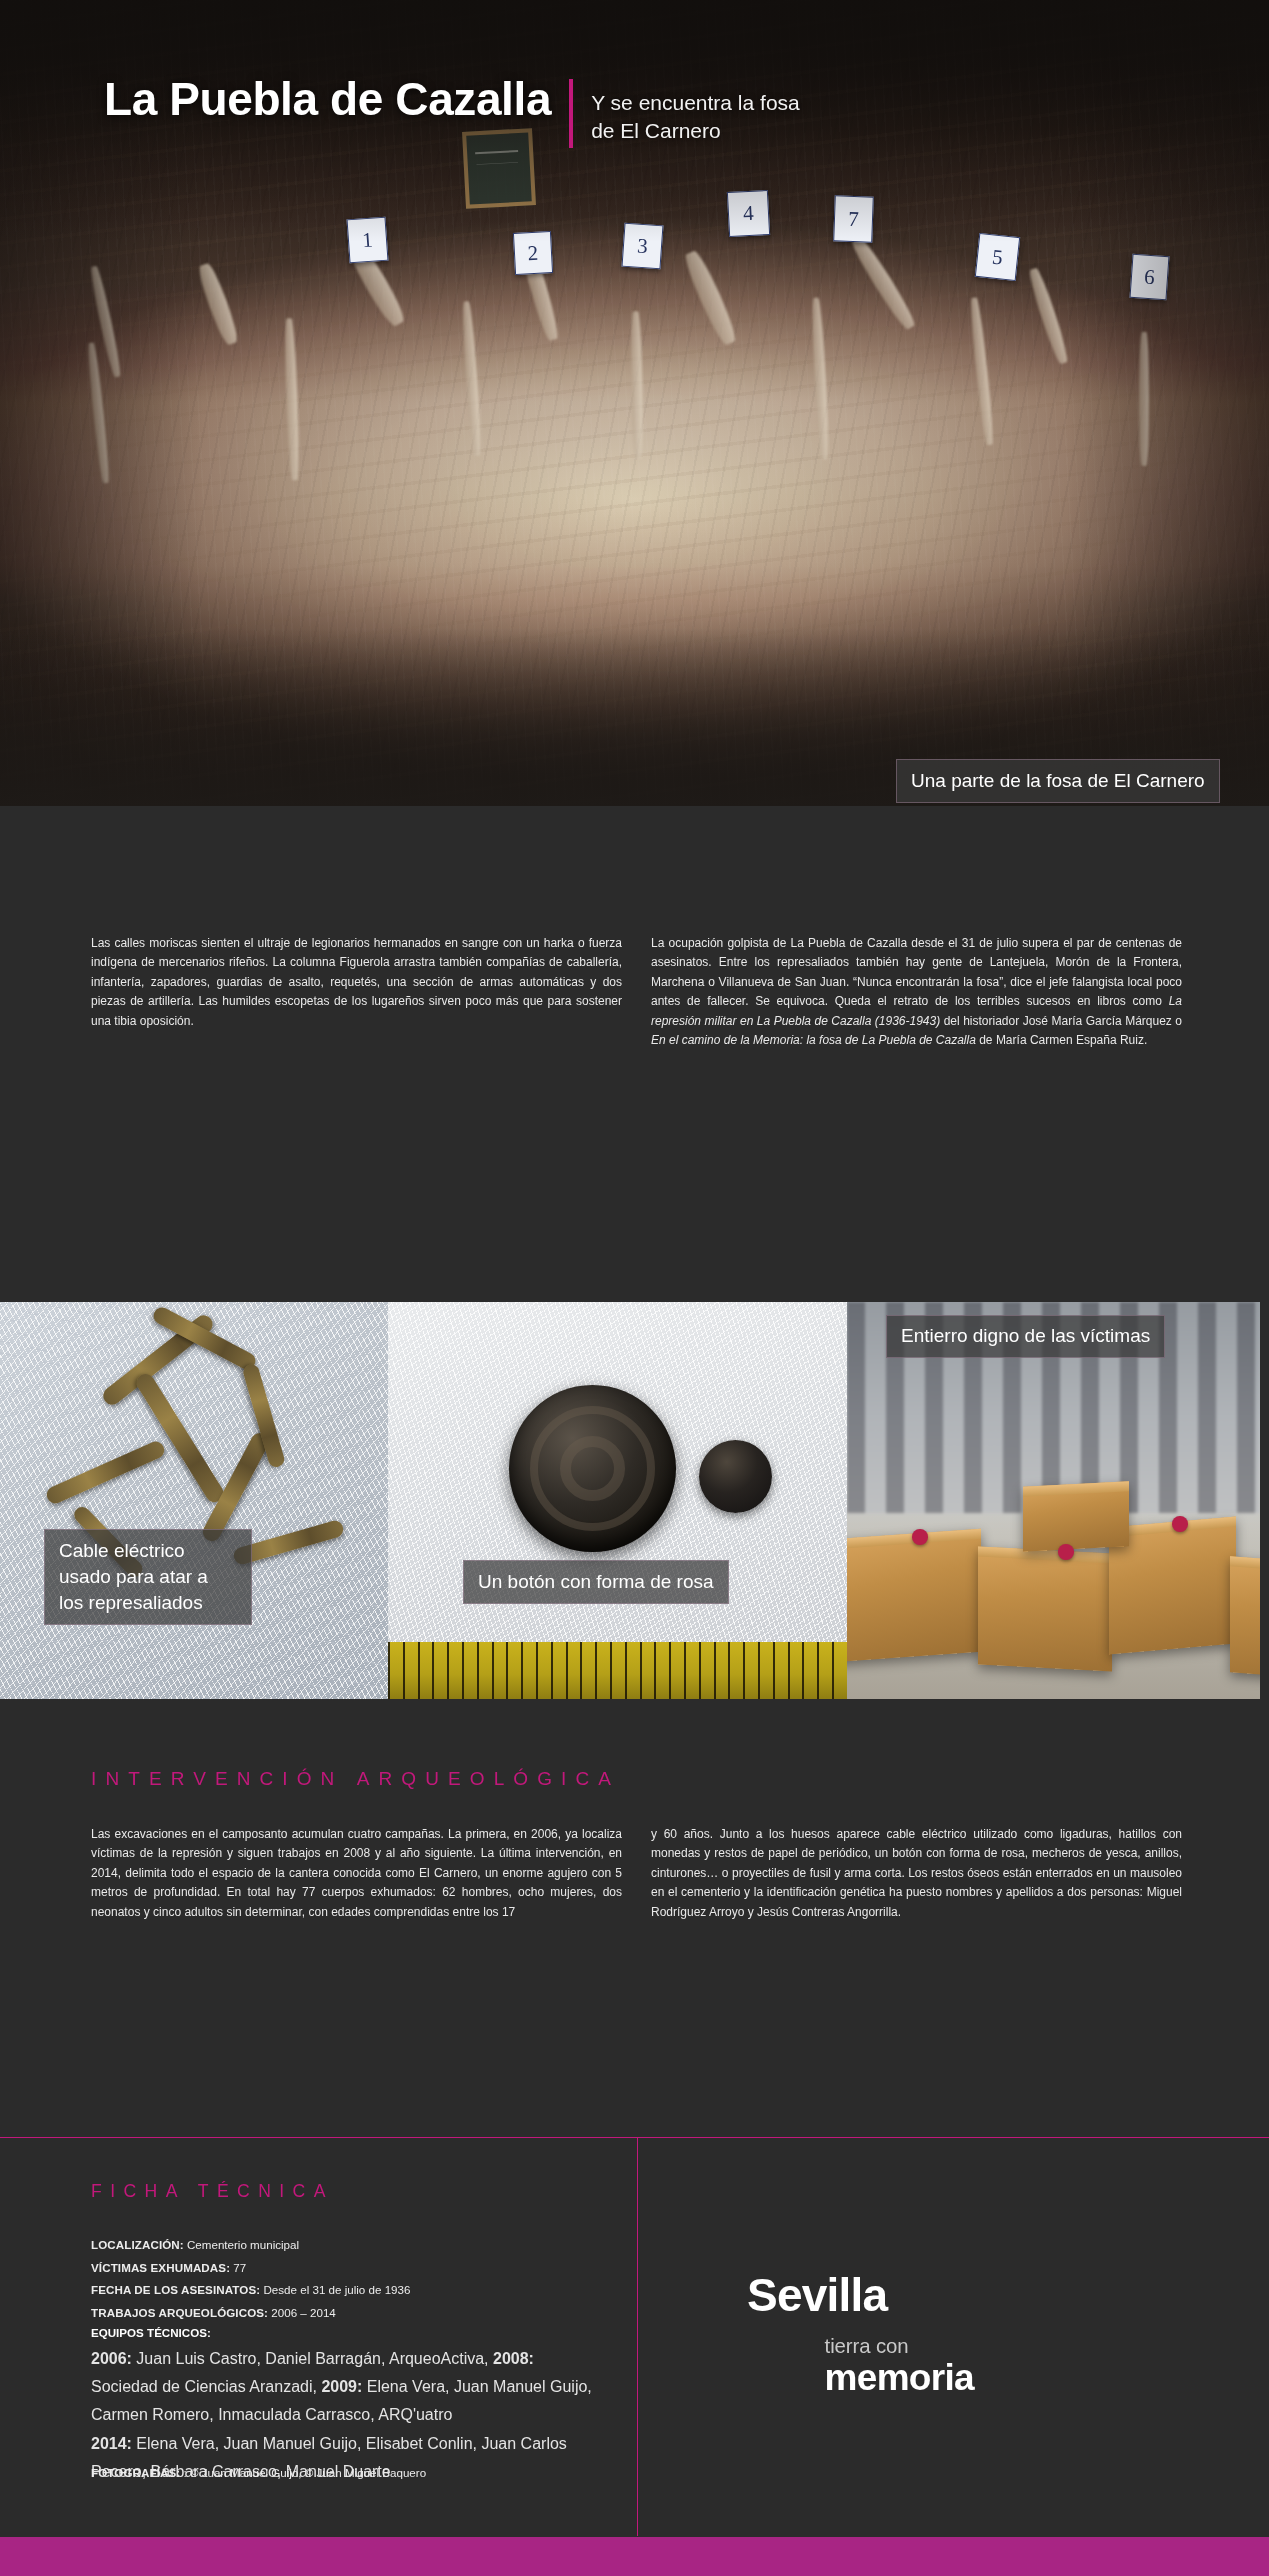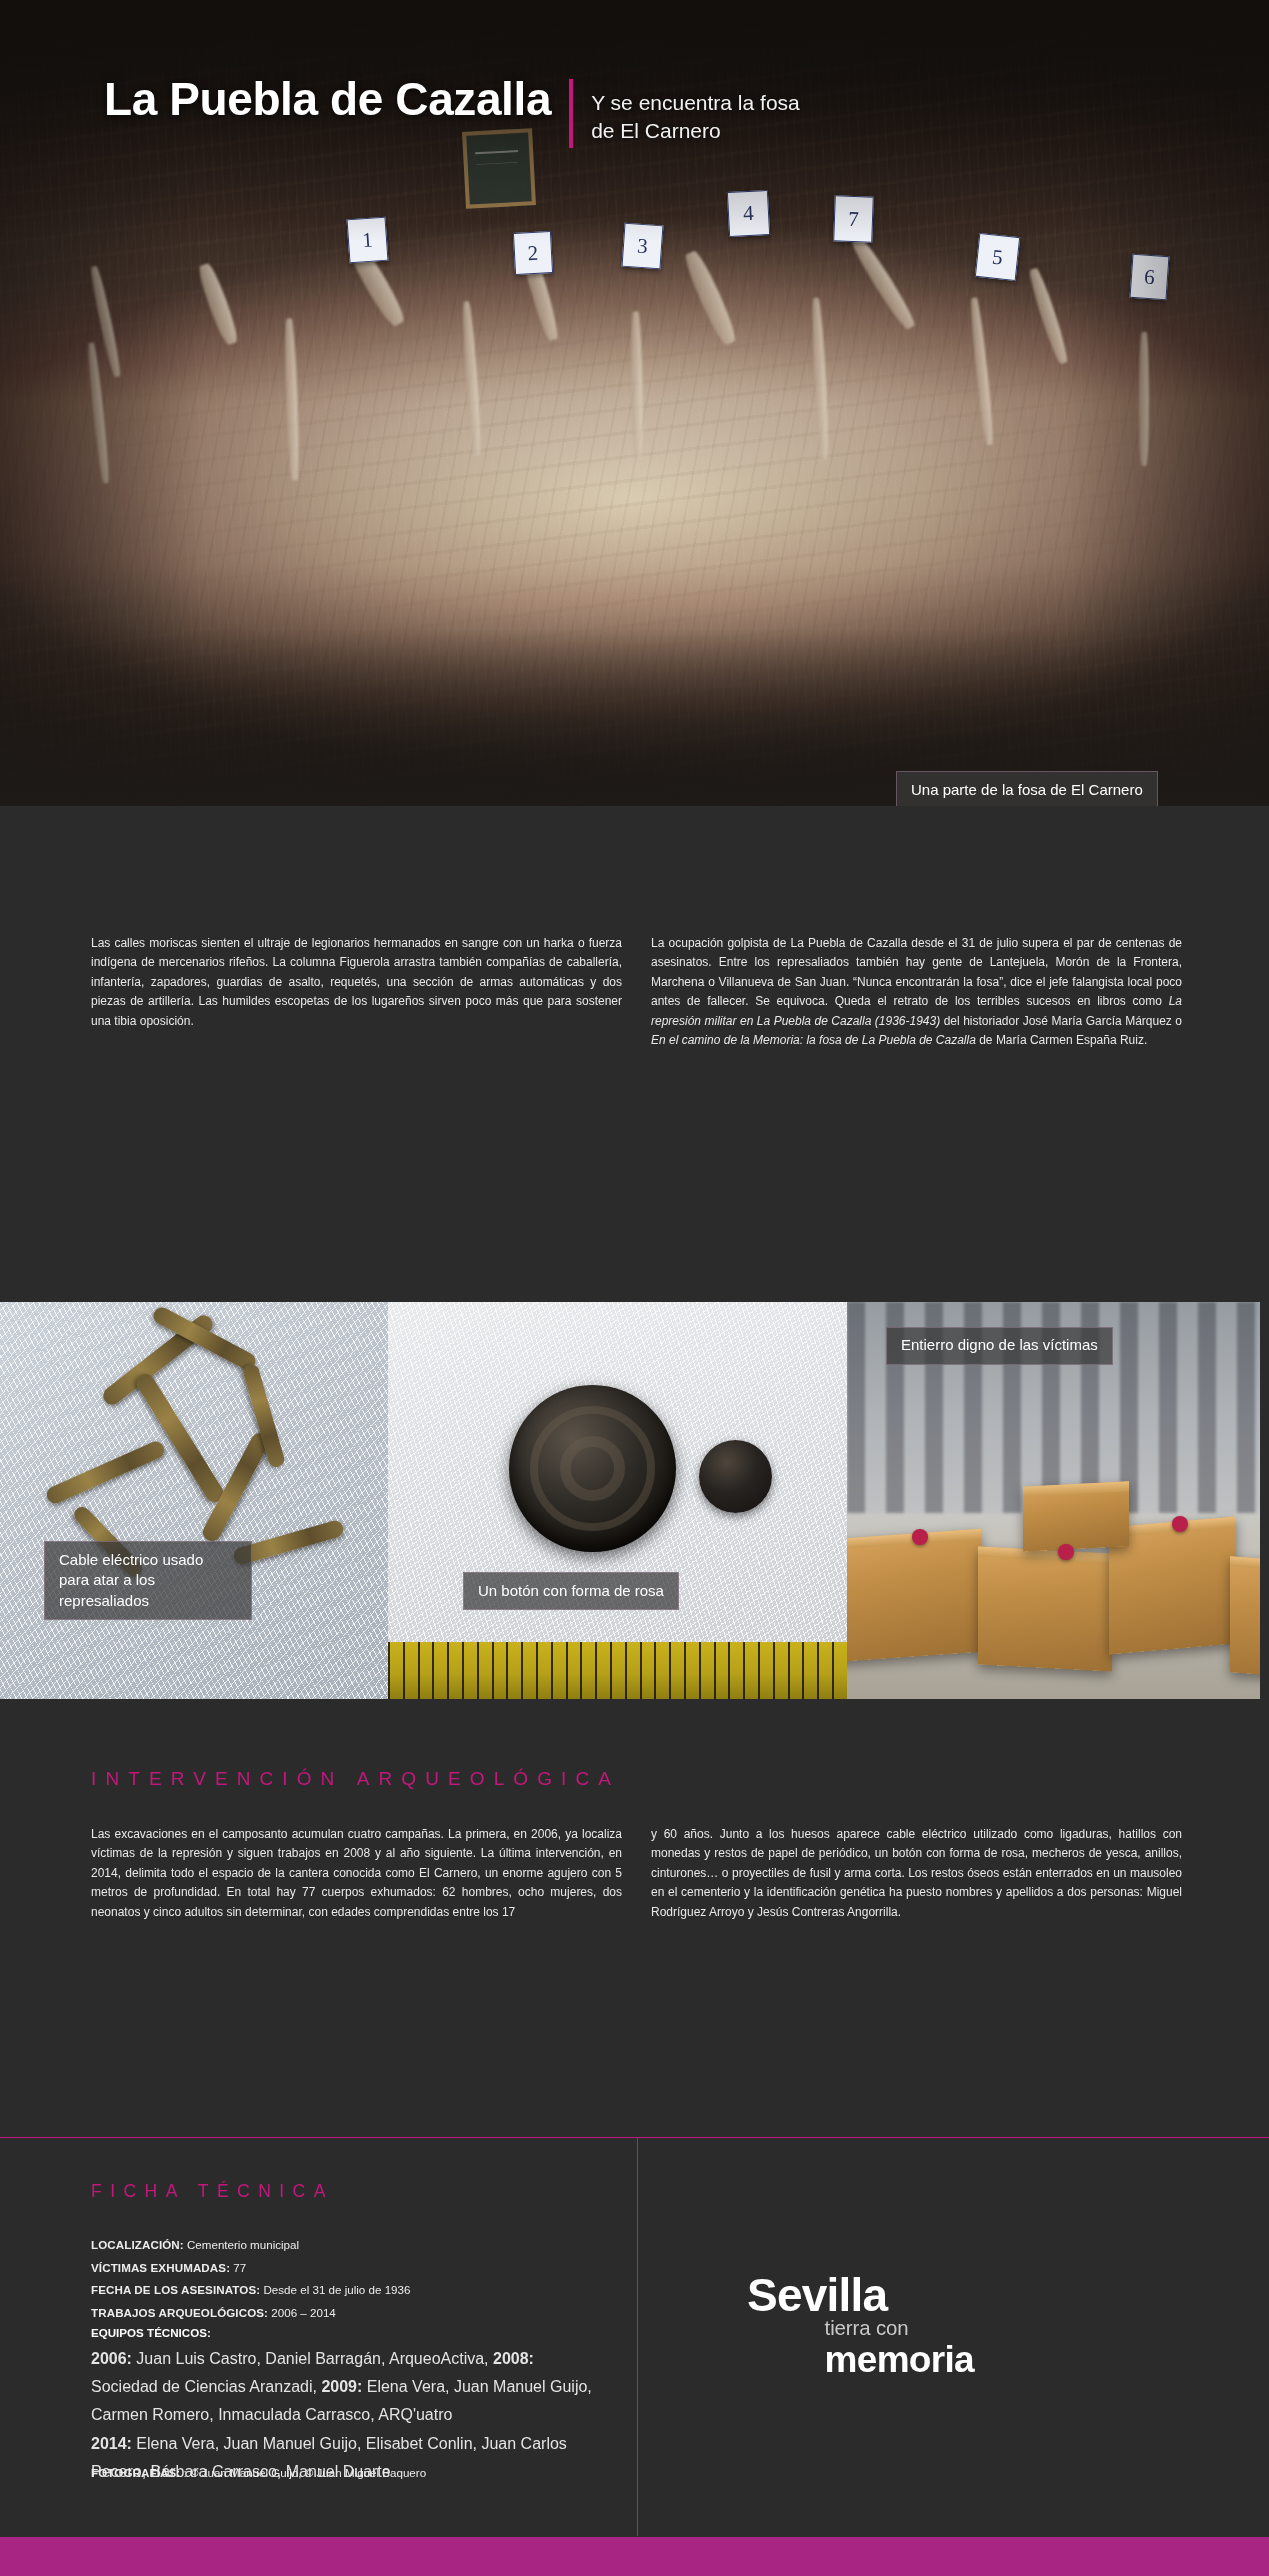--- a/index.html
+++ b/index.html
@@ -129,25 +129,24 @@
     margin-top: 12.7px;
     max-width: 232px;
     text-shadow: 0 1.4px 7px rgba(0,0,0,0.8);
   }
 
   .photo-caption {
     position: absolute;
     background: rgba(58,58,58,0.72);
     border: 0.7px solid rgba(200,160,190,0.35);
     color: #ffffff;
-    font-size: 15px;
+    font-size: 19px;
     line-height: 1.38;
     padding: 7.7px 14px;
     z-index: 6;
-    margin-top: 12px;
   }
 
   
   .section-heading {
     color: #c2187b;
     font-size: 19px;
     font-weight: 400;
     letter-spacing: 9.1px;
     text-transform: uppercase;
   }
@@ -284,21 +283,21 @@
 
   
   .logo { position: absolute; left: 747px; top: 2273px; }
   .logo-sevilla {
     color: #ffffff;
     font-size: 46px;
     font-weight: 700;
     letter-spacing: -0.8px;
     line-height: .96;
   }
-  .logo-lower { display: flex; align-items: flex-start; margin-top: 1px; margin-left: 65px; }
+  .logo-lower { display: flex; align-items: flex-start; margin-top: 19px; margin-left: 65px; }
   .logo-bar { width: 5.6px; background: #a8257f; flex: none; margin-right: 7px; }
   .logo-texts { display: flex; flex-direction: column; justify-content: flex-start; }
   .logo-tierra { color: #c9c9c9; font-size: 20.4px; font-weight: 400; line-height: 1.05; letter-spacing: -0.1px; }
   .logo-memoria { color: #ffffff; font-size: 37px; font-weight: 700; line-height: 1.0; letter-spacing: -0.7px; margin-top: 1.4px; }
 
   .bottom-bar {
     position: absolute; left: 0; top: 2537px;
     width: 1269px; height: 39px;
     background: #a82584;
   }

